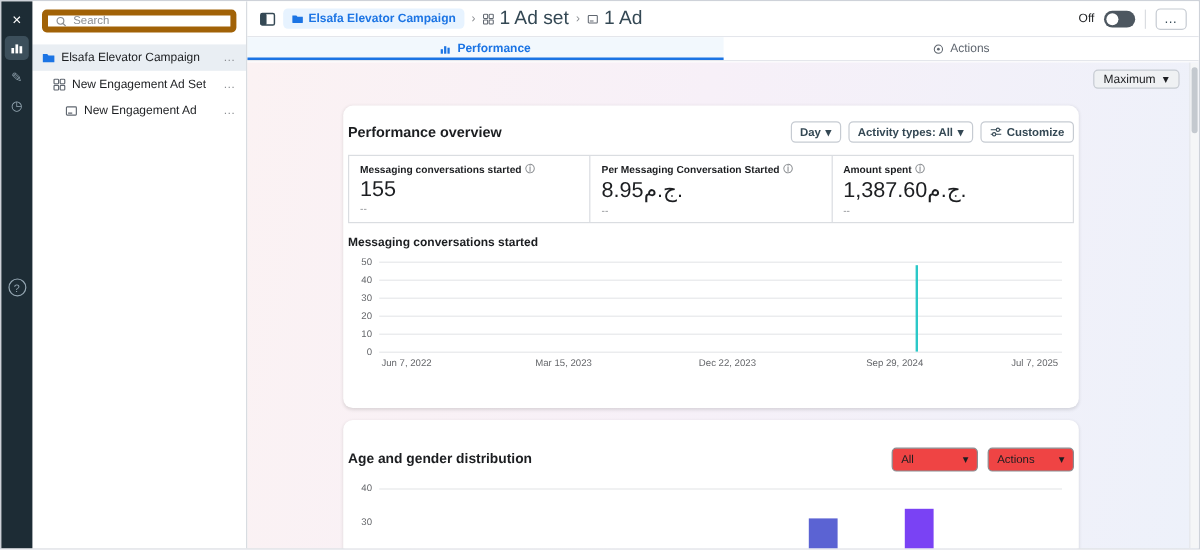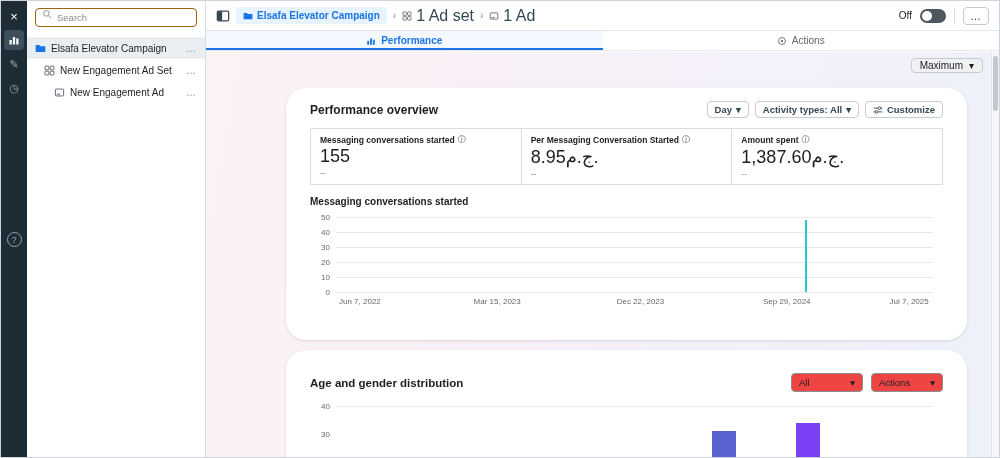--- a/index.html
+++ b/index.html
@@ -8,21 +8,21 @@
 
   
   .rail{position:absolute;left:0;top:0;width:26px;height:100%;background:#1d2c35;display:flex;flex-direction:column;align-items:center;padding-top:5px;gap:4px;z-index:5}
   .rail-btn{width:20px;height:20px;border-radius:4px;display:flex;align-items:center;justify-content:center;color:#93a5b1;font-size:11px;cursor:pointer}
   .rail-btn.active{background:#3c4f5b;color:#fff}
   .rail-btn.close{color:#fff;font-size:13px}
   .rail-help{margin-top:130px;border:1px solid #93a5b1;border-radius:50%;width:15px;height:15px;font-size:9px}
 
   
   .sidebar{position:absolute;left:26px;top:0;width:179px;height:100%;background:#fff;border-right:1px solid #d8dce1;padding-top:7px;z-index:4}
-  .search{display:flex;gap:5px;margin:0 8px 10px;border:1px solid #a16207;border-radius:4px;height:19px;padding:0 6px}
+  .search{display:flex;gap:5px;margin:0 8px 10px;border:5px solid #a16207;border-radius:4px;height:19px;padding:0 6px}
   .search input{border:0;outline:0;width:100%;font-size:9.5px;color:#1c1e21;background:transparent}
   .search input::placeholder{color:#8a8d91}
   .tree-row{display:flex;align-items:center;gap:5px;height:22px;padding:0 8px;font-size:10px;color:#1c1e21;cursor:pointer}
   .tree-row.selected{background:#e9eef3}
   .tree-row .dots{margin-left:auto;color:#8a8d91;letter-spacing:1px;font-size:10px}
   .ind1{padding-left:17px}.ind2{padding-left:27px}
   .tree-label{white-space:nowrap;overflow:hidden;text-overflow:ellipsis}
 
   
   .main{position:absolute;left:205px;top:0;right:0;height:100%}
@@ -39,21 +39,21 @@
 
   .tabbar{height:20px;display:flex;border-bottom:1px solid #e4e6eb;background:#fff}
   .tab{flex:1;display:flex;align-items:center;justify-content:center;gap:5px;font-size:10px;color:#606770;cursor:pointer}
   .tab.active{color:#1b74e4;font-weight:bold;background:#f2f8fd;box-shadow:inset 0 -2px 0 #1b74e4}
 
   .content{position:absolute;left:0;right:0;top:51px;bottom:0;background:linear-gradient(100deg,#fbf2f3 0%,#f7f0f8 45%,#edf1fa 100%);overflow:hidden}
   .maximum{position:absolute;top:6px;right:16px;display:flex;align-items:center;gap:6px;background:#eff1f3;border:1px solid #c6cbd2;border-radius:4px;padding:1px 8px;font-size:10px;font-weight:normal;color:#1c1e21;cursor:pointer}
   .scrollbar{position:absolute;right:0;top:0;bottom:0;width:8px;background:#f5f6f7;border-left:1px solid #e4e6eb}
   .scroll-thumb{position:absolute;top:4px;left:1px;width:5px;height:55px;border-radius:3px;background:#c4c9cf;cursor:pointer}
 
-  .card{position:absolute;left:80px;width:681px;background:#fff;border-radius:20px;box-shadow:0 1px 3px rgba(0,0,0,.12);padding:13px 24px}
+  .card{position:absolute;left:80px;width:613px;background:#fff;border-radius:8px;box-shadow:0 1px 3px rgba(0,0,0,.12);padding:13px 4px}
   .card1{top:36px;height:252px}
   .card2{top:298px;height:200px}
 
   .card-head{display:flex;align-items:center}
   .card-title{font-size:12px;font-weight:bold;color:#1c1e21}
   .controls{margin-left:auto;display:flex;gap:6px}
   .ctrl-btn{display:flex;align-items:center;gap:4px;border:1px solid #c6cbd2;border-radius:4px;padding:2px 7px;font-size:9.5px;font-weight:bold;color:#344854;background:#fff;cursor:pointer;white-space:nowrap}
 
   .metrics{display:flex;border:1px solid #dadde1;margin-top:10px}
   .metric{flex:1;padding:5px 9px}

